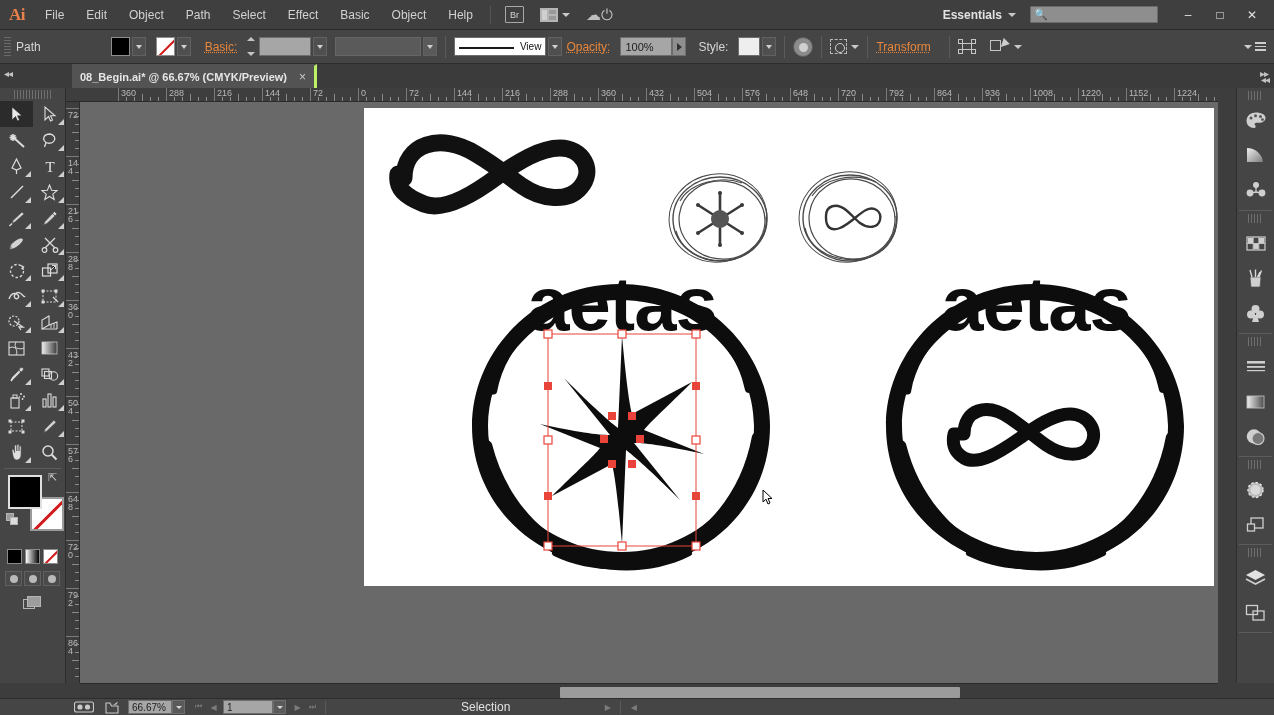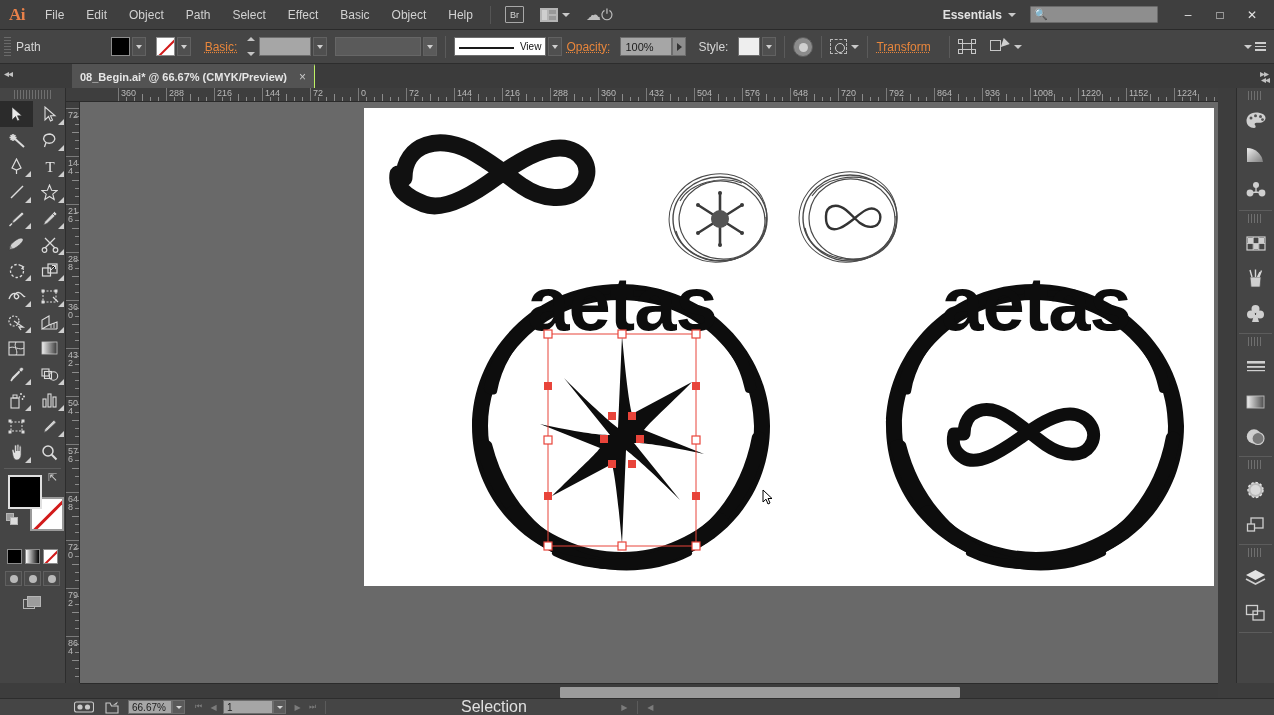--- a/index.html
+++ b/index.html
@@ -109,21 +109,21 @@
   .panelmenu{margin-left:auto;margin-right:8px;display:flex;align-items:center;}
   .pm-lines{display:flex;flex-direction:column;gap:2px;}
   .pm-lines i{width:11px;height:1.5px;background:#cdcdcd;}
   .pm-caret{width:0;height:0;border-left:4px solid transparent;border-right:4px solid transparent;border-top:4px solid #cdcdcd;margin-right:3px;}
 
   
   .tabbar { position:absolute; left:0; top:64px; width:1274px; height:24px; background:#3b3b3b; }
   .collapse-arrows{position:absolute;left:4px;top:4px;color:#c2c2c2;font-size:10px;letter-spacing:-1px;}
   .tab {
     position:absolute; left:72px; top:0; height:24px; background:#535353;
-    display:flex; align-items:center; padding:0 8px; border-right:1px solid #bef264;
+    display:flex; align-items:center; padding:0 8px; border-right:3px solid #bef264;
     border-top: 2px solid #535353;
   }
   .tab-title { color:#e6e6e6; font-size:11px; font-weight:bold; }
   .tab-close { color:#c8c8c8; font-size:12px; margin-left:12px; }
   .tabbar-right{position:absolute;right:6px;top:4px;color:#c2c2c2;font-size:10px;letter-spacing:-1px;}
 
   
   .toolbar {
     position:absolute; left:0; top:88px; width:66px; height:595px; background:#454545;
     border-right:1px solid #2d2d2d;
@@ -191,21 +191,21 @@
   .dock-div{height:1px;background:#5c5c5c;margin:2px 2px;}
   .dock-expand{position:absolute;right:5px;top:-14px;color:#c2c2c2;font-size:10px;letter-spacing:-1px;}
 
   
   .statusbar{position:absolute;left:0;bottom:0;width:1274px;height:17px;background:#454545;border-top:1px solid #2d2d2d;display:flex;align-items:center;}
   .sb-ico{width:24px;height:15px;display:flex;align-items:center;justify-content:center;color:#c9c9c9;font-size:11px;}
   .sb-field{height:14px;background:#a6a6a6;border:1px solid #6d6d6d;color:#1c1c1c;font-size:10px;display:flex;align-items:center;padding:0 3px;}
   .sb-dd{width:13px;height:14px;background:#5a5a5a;border:1px solid #6d6d6d;display:flex;align-items:center;justify-content:center;}
   .sb-dd::after{content:'';width:0;height:0;border-left:3px solid transparent;border-right:3px solid transparent;border-top:3.5px solid #d6d6d6;}
   .sb-nav{width:15px;height:14px;display:flex;align-items:center;justify-content:center;color:#7b7b7b;font-size:8px;}
-  .sb-status{color:#e0e0e0;font-size:16px;}
+  .sb-status{color:#e0e0e0;font-size:12px;}
   .sb-sep{width:1px;height:13px;background:#5b5b5b;margin:0 5px;}
 
   
   .cursor{position:absolute;width:13px;height:18px;pointer-events:none;}
 </style>
 </head>
 <body>
 
 <div class="app">
 

